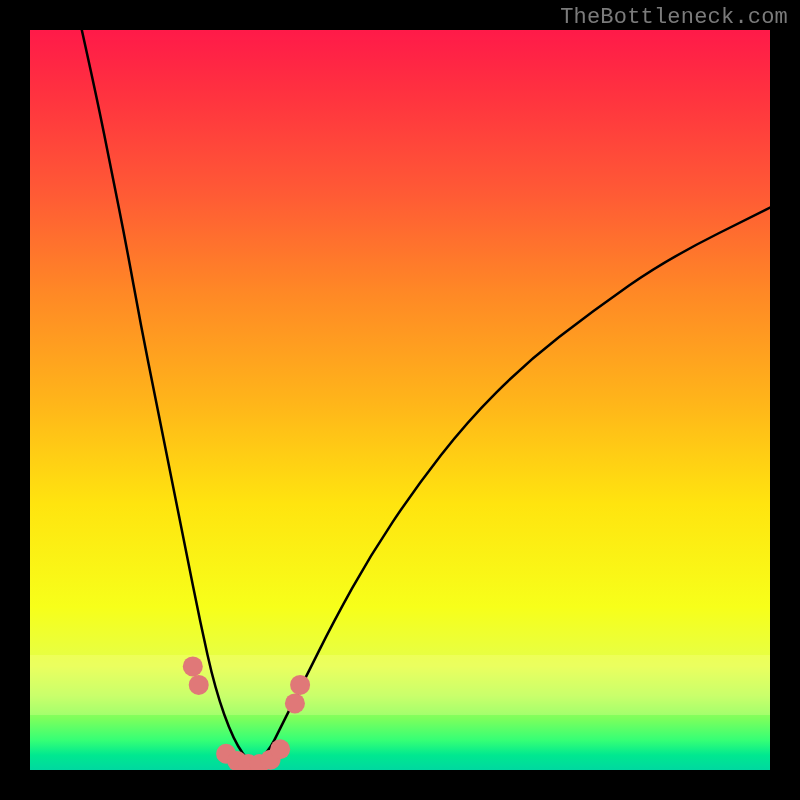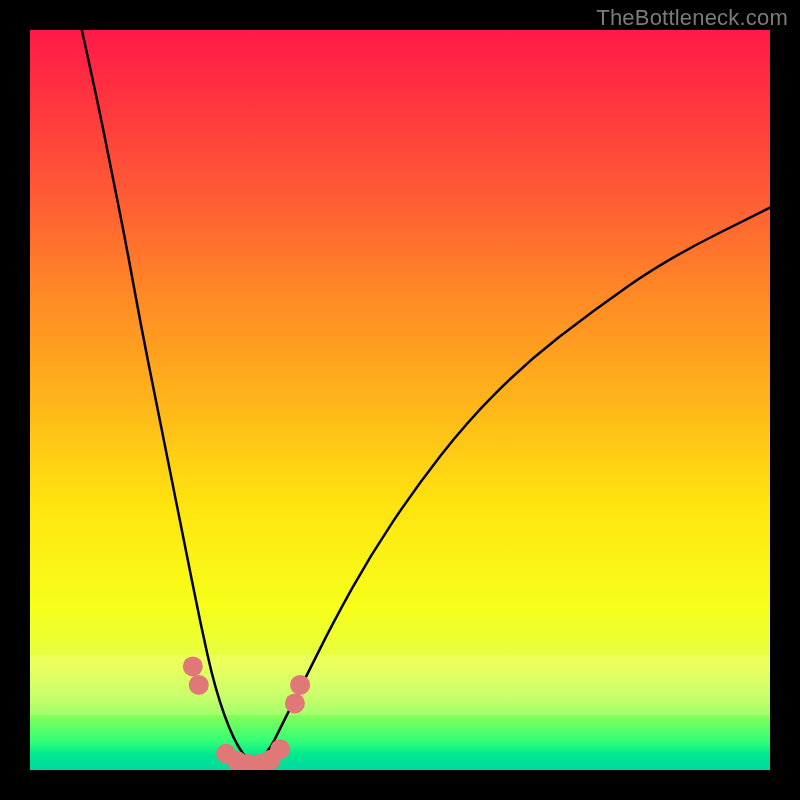--- a/index.html
+++ b/index.html
@@ -59,20 +59,21 @@
     inset: 0;
   }
   .watermark {
     position: absolute;
     top: 5px;
     right: 12px;
     color: #7b7b7b;
     font-size: 22px;
     font-weight: 400;
     letter-spacing: 0.2px;
+    font-family: Liberation Mono, monospace;
   }
 </style>
 </head>
 <body>
 
 <div class="stage">
   <div class="watermark">TheBottleneck.com</div>
 
   <div class="plot">
     <div class="gradient"></div>

